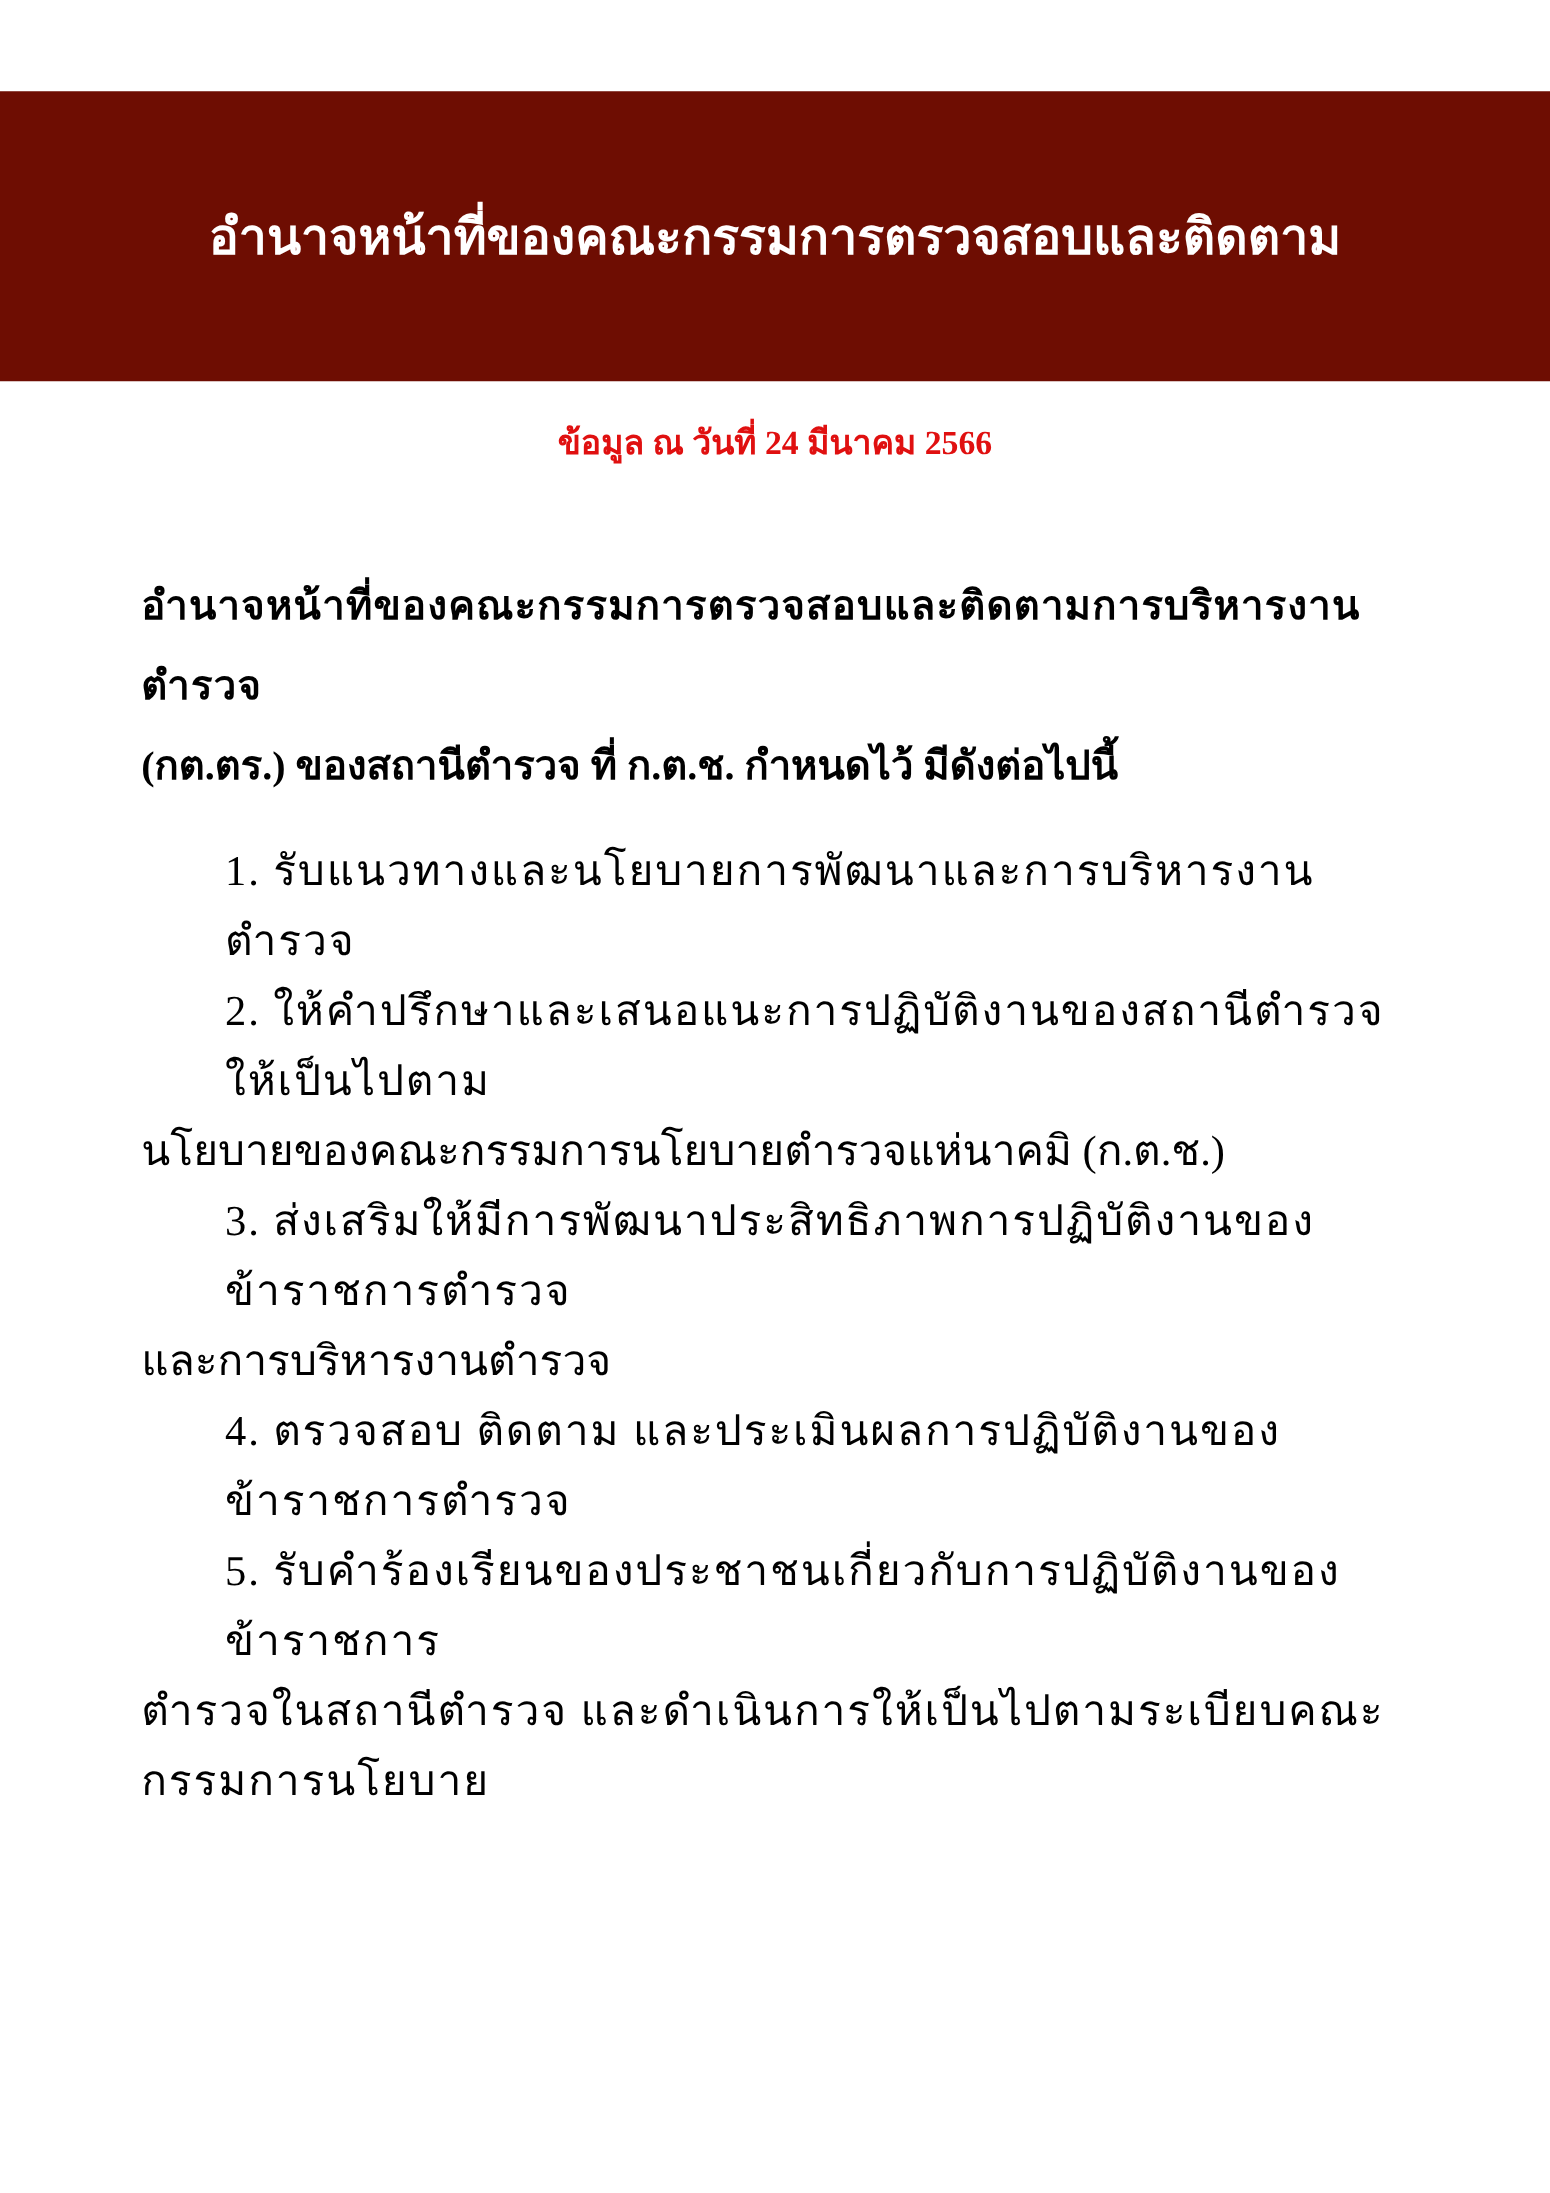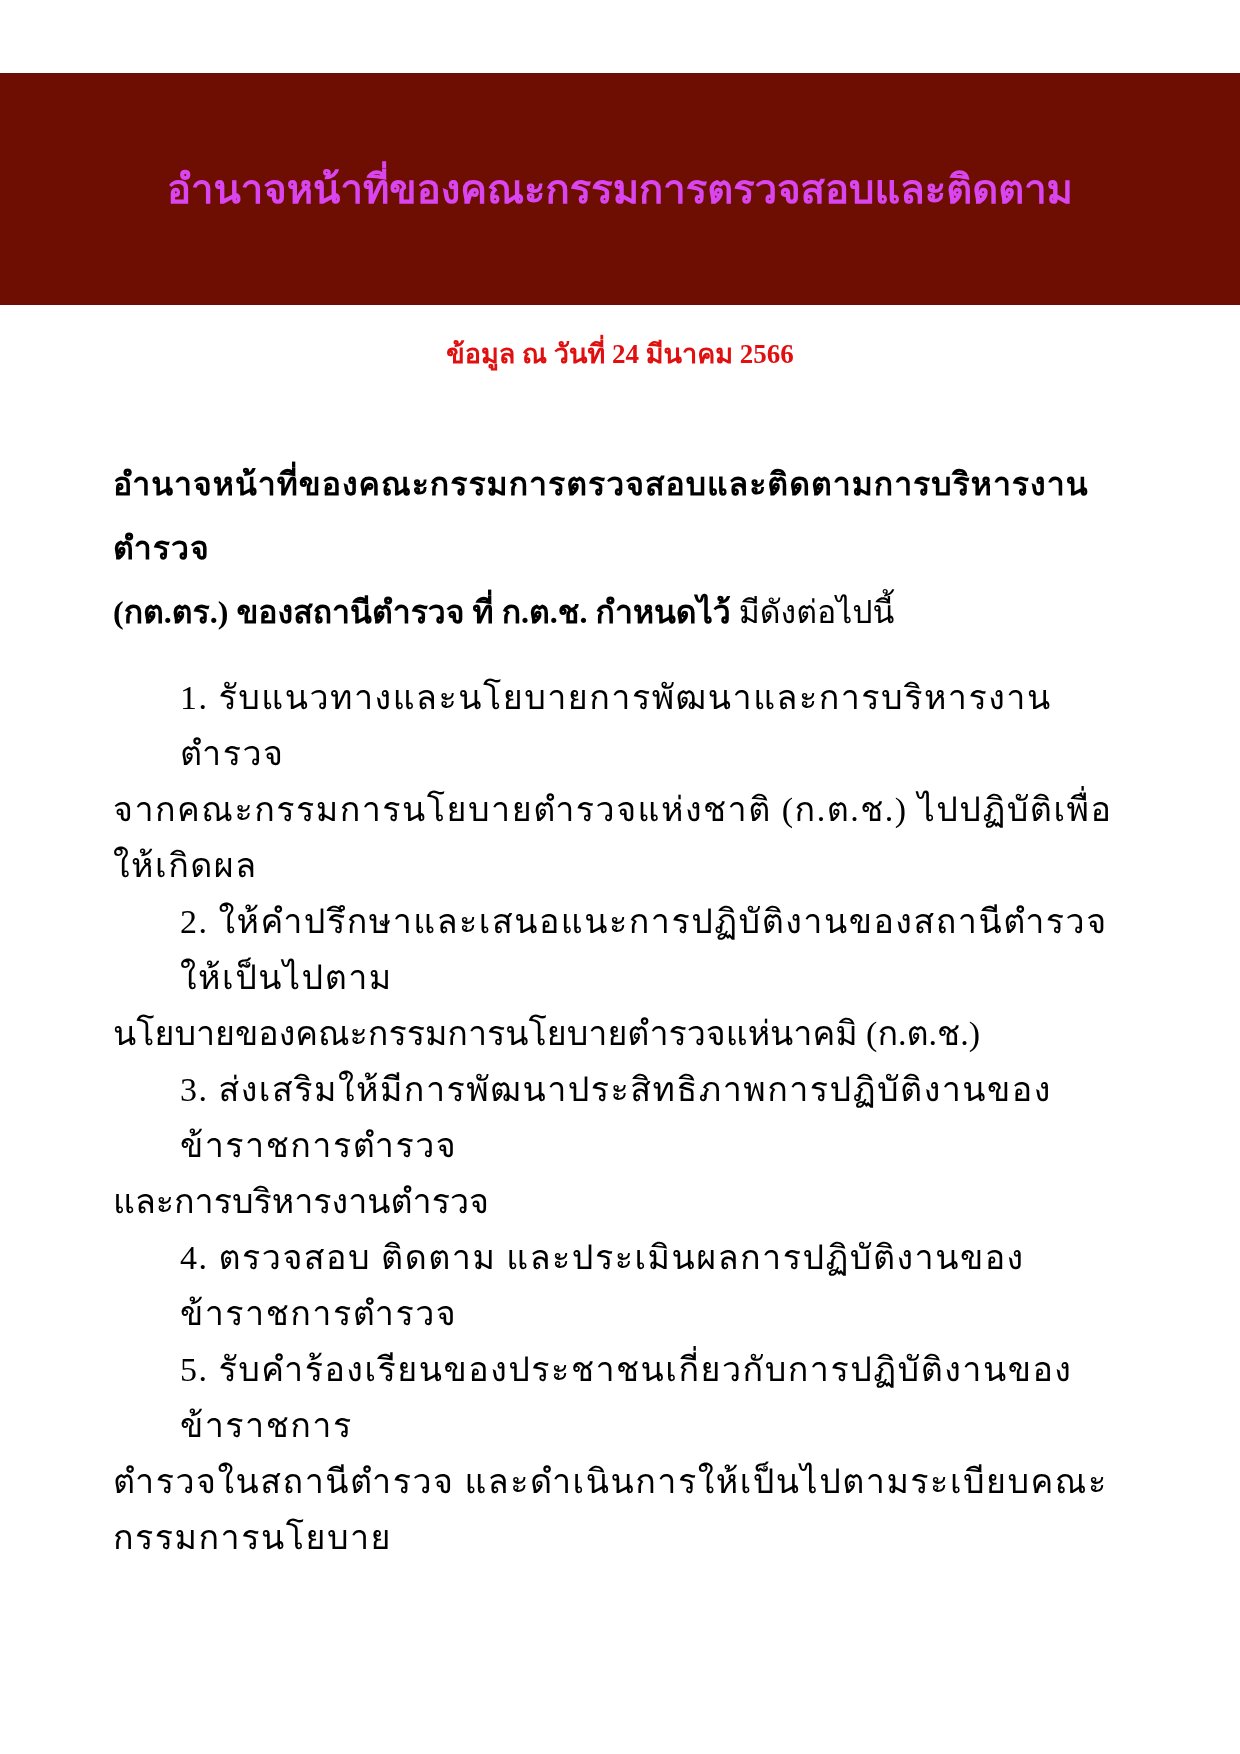--- a/index.html
+++ b/index.html
@@ -53,56 +53,55 @@
   }
   .intro {
     font-size: 32px;
     font-weight: 700;
     margin-bottom: 26px;
   }
   .intro-line {
     line-height: 64px;
   }
   .intro .regular {
-    font-weight: 400;
+    font-weight: 700;
   }
   .item-line {
     font-size: 34px;
     line-height: 56px;
     text-align: left;
   }
   .item-line.first {
     padding-left: 67px;
   }
   .item-line.stretch {
     letter-spacing: 1.5px;
   }
   .intro-line.stretch {
     letter-spacing: 1px;
   }
 </style>
 </head>
 <body>
 
-<div class="banner" style="background: rgb(110, 13, 2); color: #d946ef;">
+<div class="banner" style="background: rgb(110, 13, 2); color: #ffffff;">
   <div class="banner-line">อำนาจหน้าที่ของคณะกรรมการตรวจสอบและติดตาม</div>
 </div>
 
 <div class="date-line" id="date-line" style="color: rgb(224, 16, 16);">ข้อมูล ณ วันที่ 24 มีนาคม 2566</div>
 
 <div class="content">
   <div class="intro">
     <div class="intro-line stretch">อำนาจหน้าที่ของคณะกรรมการตรวจสอบและติดตามการบริหารงานตำรวจ</div>
     <div class="intro-line">
       <span>(กต.ตร.) ของสถานีตำรวจ ที่ ก.ต.ช. กำหนดไว้</span><span class="regular"> มีดังต่อไปนี้</span>
     </div>
   </div>
   <div id="items">
       <div class="item-line first stretch">1. รับแนวทางและนโยบายการพัฒนาและการบริหารงานตำรวจ</div>
-      <div class="item-line stretch">จากคณะกรรมการนโยบายตำรวจแห่งชาติ (ก.ต.ช.) ไปปฏิบัติเพื่อให้เกิดผล</div>
       <div class="item-line first stretch">2. ให้คำปรึกษาและเสนอแนะการปฏิบัติงานของสถานีตำรวจให้เป็นไปตาม</div>
       <div class="item-line">นโยบายของคณะกรรมการนโยบายตำรวจแห่นาคมิ (ก.ต.ช.)</div>
       <div class="item-line first stretch">3. ส่งเสริมให้มีการพัฒนาประสิทธิภาพการปฏิบัติงานของข้าราชการตำรวจ</div>
       <div class="item-line">และการบริหารงานตำรวจ</div>
       <div class="item-line first stretch">4. ตรวจสอบ ติดตาม และประเมินผลการปฏิบัติงานของข้าราชการตำรวจ</div>
       <div class="item-line first stretch">5. รับคำร้องเรียนของประชาชนเกี่ยวกับการปฏิบัติงานของข้าราชการ</div>
       <div class="item-line stretch">ตำรวจในสถานีตำรวจ และดำเนินการให้เป็นไปตามระเบียบคณะกรรมการนโยบาย</div>
     </div>
 </div>
 

